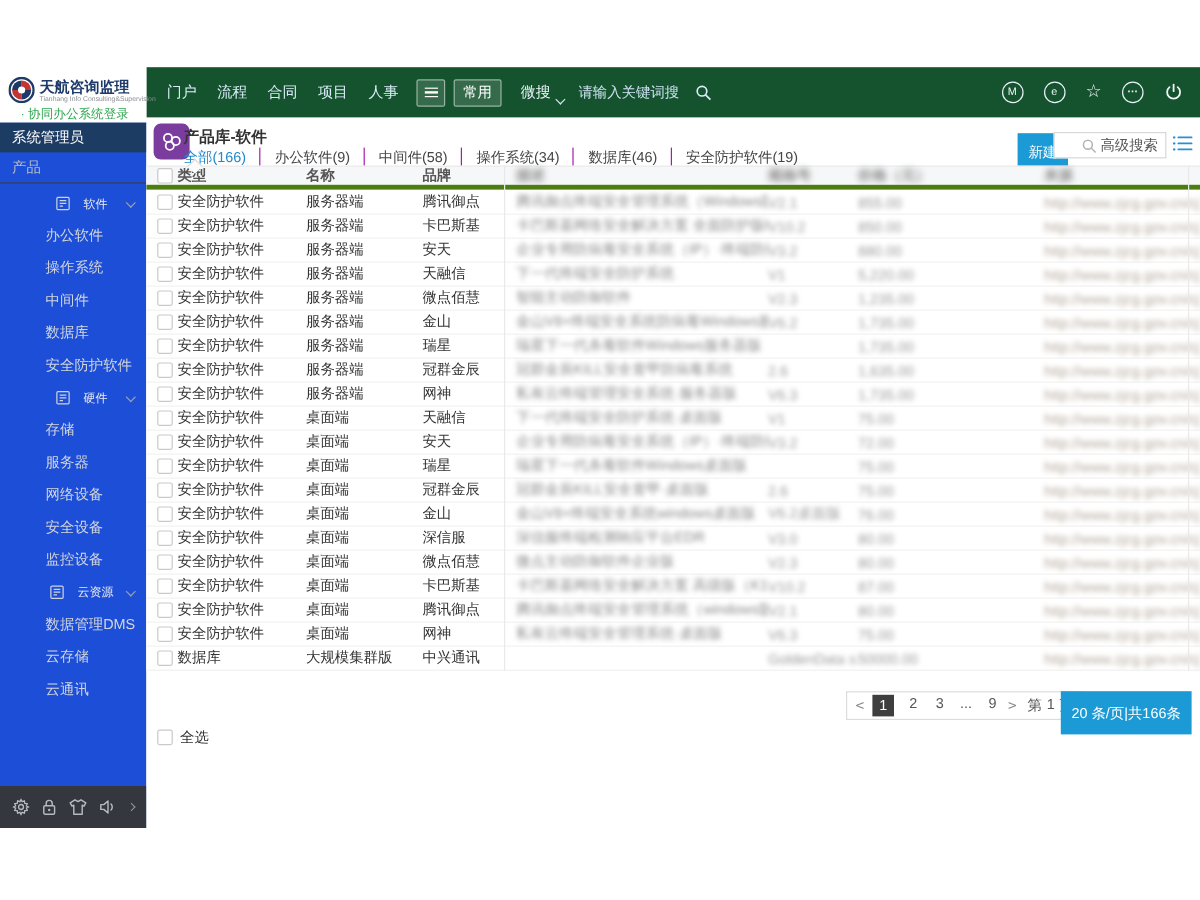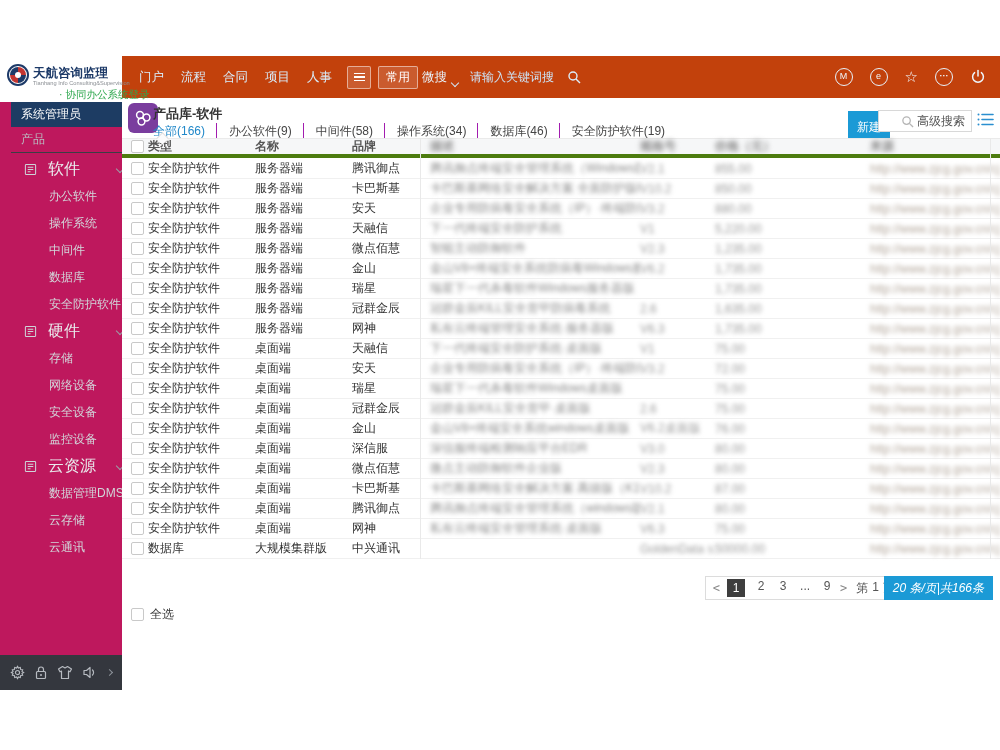--- a/index.html
+++ b/index.html
@@ -1,50 +1,50 @@
 <!DOCTYPE html>
 <html><head>
 <meta charset="utf-8">
 <style>
   html,body{margin:0;padding:0;background:#fff;}
   body{width:1000px;height:750px;font-family:"Liberation Sans","DejaVu Sans",sans-serif;-webkit-font-smoothing:antialiased;}
   #app{position:relative;width:1000px;height:750px;overflow:hidden;background:#fff;}
 
   
-  .topbar{position:absolute;left:122px;top:56px;right:0;height:42px;background:#c2410c;display:flex;align-items:center;color:#e8f3fb;}
+  .topbar{position:absolute;left:122px;top:56px;right:0;height:42px;background:#14532d;display:flex;align-items:center;color:#e8f3fb;}
   .nav-items{display:flex;align-items:center;}
   .nav-item{font-size:12.5px;color:#d9ecf9;margin-left:17px;cursor:pointer;white-space:nowrap;}
   .menu-box,.pinned-box{margin-left:15px;height:21px;border:1px solid rgba(255,255,255,.5);background:rgba(255,255,255,.14);border-radius:2px;display:flex;align-items:center;justify-content:center;font-size:12px;color:#fff;cursor:pointer;}
   .menu-box{width:22px;}
   .pinned-box{padding:0 7px;margin-left:7px;}
   .hamburger{display:inline-block;width:11px;}
   .hamburger i{display:block;height:1.5px;background:#fff;margin:2px 0;}
-  .wesearch{margin-left:4px;font-size:12.5px;display:flex;align-items:flex-end;gap:5px;cursor:pointer;white-space:nowrap;}
+  .wesearch{margin-left:16px;font-size:12.5px;display:flex;align-items:flex-end;gap:5px;cursor:pointer;white-space:nowrap;}
   .chev{width:5px;height:5px;border-right:1px solid #cfe4f5;border-bottom:1px solid #cfe4f5;transform:rotate(45deg);margin-top:-3px;}
   .topsearch{margin-left:10px;width:95px;background:transparent;border:none;outline:none;color:#fff;font-size:12px;}
   .topsearch::placeholder{color:#cde2f4;}
   .mag{flex:0 0 auto;}
   .right-icons{margin-left:auto;display:flex;align-items:center;gap:17px;margin-right:14px;}
   .circle-icon{width:16px;height:16px;border:1px solid #e8f2fb;border-radius:50%;font-size:9px;line-height:15px;text-align:center;color:#f0f7fc;cursor:pointer;}
   .star-icon{font-size:15px;color:#f0f7fc;cursor:pointer;line-height:16px;}
   .dots-icon{letter-spacing:0;font-size:9px;font-weight:bold;}
 
   
   .logo-block{position:absolute;left:0;top:56px;width:122px;height:46px;background:#fff;z-index:2;}
   .logo-mark{position:absolute;left:7px;top:8px;}
   .logo-title{position:absolute;left:33px;top:9px;font-size:12.5px;font-weight:bold;color:#1d3a68;white-space:nowrap;}
   .logo-sub{position:absolute;left:33px;top:24px;font-size:6px;color:#8b8f94;transform:scale(.95);transform-origin:left;white-space:nowrap;}
-  .logo-login{position:absolute;left:17px;top:32px;font-size:10.5px;color:#2fa84f;white-space:nowrap;cursor:pointer;margin-left:42px;}
+  .logo-login{position:absolute;left:17px;top:32px;font-size:10.5px;color:#2fa84f;white-space:nowrap;cursor:pointer;}
 
   
-  .sidebar{position:absolute;left:0;top:102px;width:122px;height:588px;background:#be185d;padding-left:11px;}
+  .sidebar{position:absolute;left:0;top:102px;width:122px;height:588px;background:#1d4ed8;}
   .role{height:25px;background:#1d3c63;color:#fff;font-size:12px;display:flex;align-items:center;padding-left:10px;}
   .section{height:25px;color:#b9bdc2;font-size:12px;display:flex;align-items:center;padding-left:10px;border-bottom:1px solid #3b3e44;}
   .menu{padding-top:3px;}
-  .group-head{height:27px;display:flex;align-items:center;color:#e9ebed;font-size:16px;position:relative;padding-left:13px;gap:11px;cursor:pointer;}
+  .group-head{height:27px;display:flex;align-items:center;color:#e9ebed;font-size:10px;position:relative;padding-left:13px;gap:11px;cursor:pointer;justify-content:center;}
   .group-head .gchev{position:absolute;right:10px;width:5px;height:5px;border-right:1px solid #9aa0a7;border-bottom:1px solid #9aa0a7;transform:rotate(45deg);margin-top:-2px;}
   .child{height:27px;display:flex;align-items:center;color:#d2d6da;font-size:12px;padding-left:38px;cursor:pointer;white-space:nowrap;}
   .footer-icons{position:absolute;left:0;bottom:0;width:122px;height:35px;background:#34373e;display:flex;align-items:center;justify-content:space-around;padding:0 5px;box-sizing:border-box;}
   .footer-icons svg{cursor:pointer;}
   .mini-arrow{width:4px;height:4px;border-right:1px solid #8d939a;border-bottom:1px solid #8d939a;transform:rotate(-45deg);}
 
   
   .main{position:absolute;left:122px;top:98px;right:0;height:592px;background:#fff;}
   .app-icon{position:absolute;left:6px;top:5px;width:30px;height:30px;border-radius:6px;background:#7a3d9e;display:flex;align-items:center;justify-content:center;}
   .page-title{position:absolute;left:31px;top:7px;font-size:13px;font-weight:bold;color:#333;}
@@ -79,21 +79,21 @@
   .bl-h{filter:blur(2.6px);color:#8a8a8a;}
   .vline{position:absolute;left:298px;top:40px;height:421px;border-left:1px solid #e9e9e9;}
   .vline2{position:absolute;right:9px;top:40px;height:421px;border-left:1px solid #e9e9e9;}
 
   
   .pagination{position:absolute;right:97px;top:478px;height:22px;border:1px solid #dcdcdc;display:flex;align-items:center;padding:0 7px;gap:7px;font-size:12px;color:#555;background:#fff;}
   .pg-arrow{color:#888;cursor:pointer;font-family:"DejaVu Sans Mono",monospace;}
   .page-btn{min-width:12px;text-align:center;cursor:pointer;color:#555;}
   .page-btn.active{background:#3e3e3e;color:#fff;width:18px;height:18px;line-height:18px;}
   .jump{display:flex;gap:4px;margin-left:2px;white-space:nowrap;}
-  .badge{position:absolute;right:7px;top:478px;height:24px;background:#1b9ad6;color:#fff;font-size:12px;display:flex;align-items:center;padding:0 9px;box-sizing:border-box;white-space:nowrap;font-style:italic;}
+  .badge{position:absolute;right:7px;top:478px;height:36px;background:#1b9ad6;color:#fff;font-size:12px;display:flex;align-items:center;padding:0 9px;box-sizing:border-box;white-space:nowrap;}
   .select-all{position:absolute;left:9px;top:508px;display:flex;align-items:center;gap:6px;font-size:12px;color:#333;}
 </style>
 </head>
 <body>
 
 <div id="app">
 
   <div class="logo-block">
     <svg class="logo-mark" width="22" height="22" viewBox="0 0 22 22">
       <circle cx="11" cy="11" r="10" fill="none" stroke="#1d3a68" stroke-width="2"></circle>
@@ -164,20 +164,21 @@
         <div class="child">安全防护软件</div>
         <div class="group-head">
     <svg width="13" height="13" viewBox="0 0 14 14" fill="none" stroke="#cfd3d8" stroke-width="1.1">
       <rect x="1.5" y="1.5" width="11" height="11" rx="1"></rect>
       <path d="M4 4.5 H10 M4 7 H10 M4 9.5 H7"></path>
     </svg>
     <span>硬件</span>
     <span class="gchev"></span>
   </div>
         <div class="child">存储</div>
+        <div class="child">服务器</div>
         <div class="child">网络设备</div>
         <div class="child">安全设备</div>
         <div class="child">监控设备</div>
         <div class="group-head">
     <svg width="13" height="13" viewBox="0 0 14 14" fill="none" stroke="#cfd3d8" stroke-width="1.1">
       <rect x="1.5" y="1.5" width="11" height="11" rx="1"></rect>
       <path d="M4 4.5 H10 M4 7 H10 M4 9.5 H7"></path>
     </svg>
     <span>云资源</span>
     <span class="gchev"></span>

